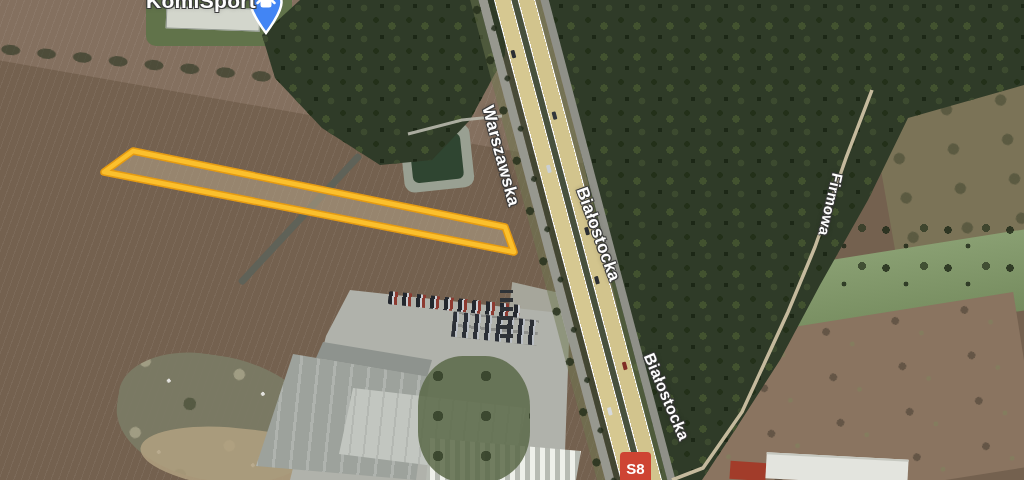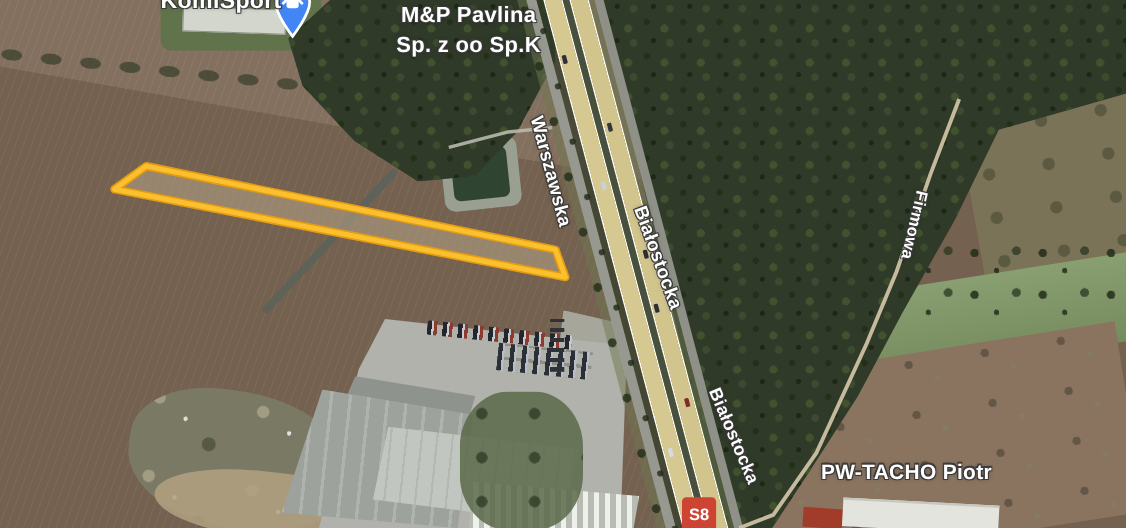--- a/index.html
+++ b/index.html
@@ -228,29 +228,24 @@
   </svg>
 
   <svg class="pin" width="36" height="50" viewBox="0 0 36 50">
     <path d="M18 1 C9 1 2.5 8 2.5 16.5 C2.5 27 18 47 18 47 C18 47 33.5 27 33.5 16.5 C33.5 8 27 1 18 1 Z" fill="#4285F4" stroke="#ffffff" stroke-width="2.5"></path>
     <rect x="12.5" y="10.5" width="11" height="11" rx="2.5" fill="#ffffff"></rect>
     <path d="M12.5 14 L9.5 17 M23.5 14 L26.5 17" stroke="#ffffff" stroke-width="2.5" stroke-linecap="round"></path>
   </svg>
 
   <div class="maplabel lbl-komisport">KomiSport</div>
 
-  <div class="maplabel biz lbl-pavlina">
-    <div style="position:relative">M&amp;P Pavlina</div>
-    <div style="position:relative">Sp. z oo Sp.K</div>
-  </div>
 
   <div class="maplabel street lbl-warszawska">Warszawska</div>
   <div class="maplabel street lbl-bialostocka1">Białostocka</div>
   <div class="maplabel street lbl-bialostocka2">Białostocka</div>
   <div class="maplabel street lbl-firmowa">Firmowa</div>
 
   <div class="maplabel biz lbl-pwtacho">
-    <div style="position:relative">PW-TACHO Piotr</div>
   </div>
 
   <div class="badge">S8</div>
 
 </div>
 
 </body></html>

